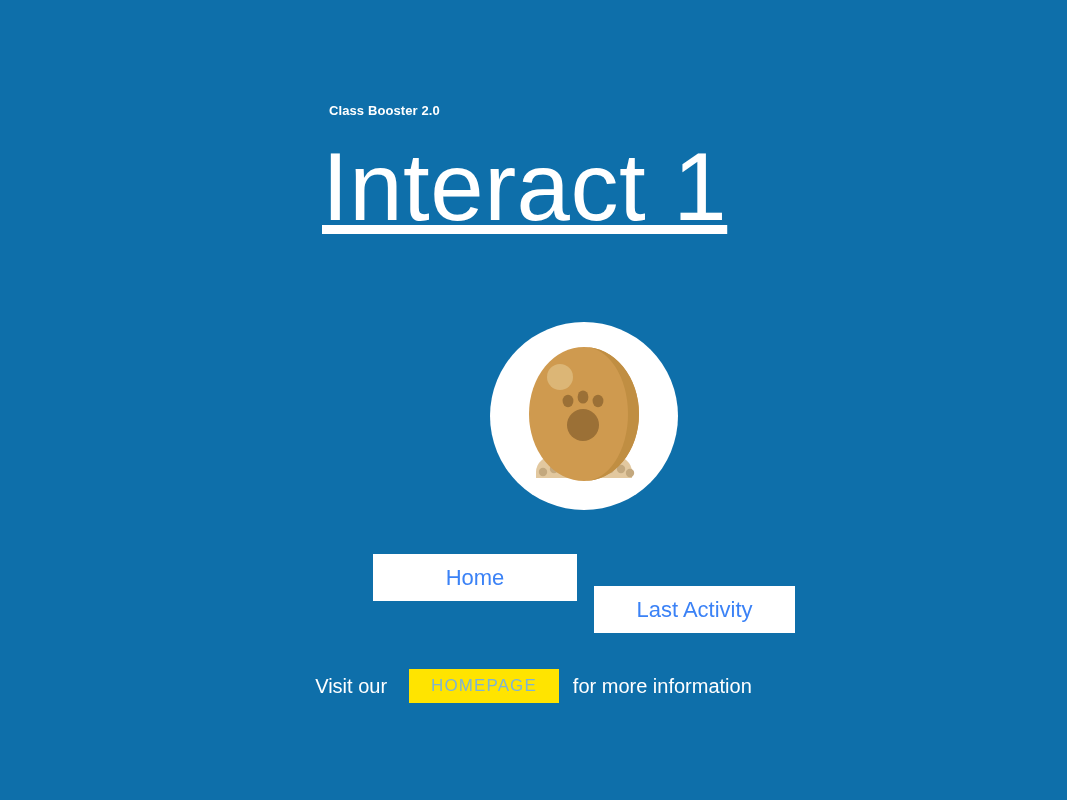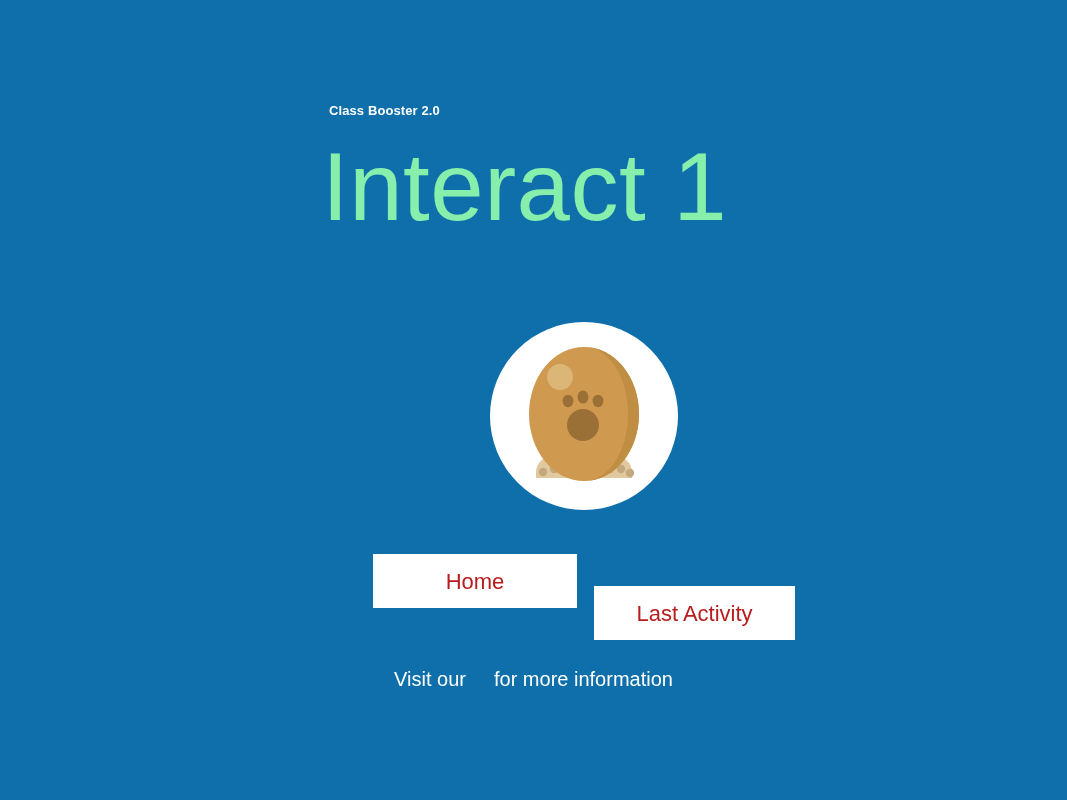--- a/index.html
+++ b/index.html
@@ -36,24 +36,25 @@
     line-height: 16px;
     white-space: nowrap;
   }
 
   .app-title {
     position: absolute;
     left: 322px;
     top: 132px;
     font-size: 96px;
     font-weight: 300;
-    color: #86efac;
+    color: #ffffff;
     letter-spacing: 0.5px;
     line-height: 110px;
     white-space: nowrap;
+    text-decoration: underline;
   }
 
   
   .avatar {
     position: absolute;
     left: 490px;
     top: 322px;
     width: 188px;
     height: 188px;
     border-radius: 50%;
@@ -75,44 +76,44 @@
     top: 554px;
     width: 422px;
     height: 47px;
     display: flex;
     gap: 17px;
   }
 
   .nav-button {
     background: #ffffff;
     border: none;
-    color: #b91c1c;
+    color: #3b82f6;
     font-family: "Liberation Sans", "DejaVu Sans", sans-serif;
     font-size: 22px;
     font-weight: 400;
     line-height: 47px;
     text-align: center;
-    height: 54px;
+    height: 47px;
     cursor: pointer;
     padding: 0;
     white-space: nowrap;
   }
 
   .nav-button--home { width: 204px; }
   .nav-button--last { width: 201px; margin-top: 32px; }
 
   
   .footer {
     position: absolute;
     left: 0;
     top: 668px;
     width: 1067px;
     height: 36px;
     display: flex;
-    align-items: flex-start;
+    align-items: center;
     justify-content: center;
     gap: 8px;
     font-size: 20px;
     color: #ffffff;
     white-space: nowrap;
   }
 
   .footer-text-left { padding-right: 14px; }
   .footer-text-right { padding-left: 6px; }
 
@@ -169,16 +170,17 @@
     </svg>
   </div>
 
   <div class="button-row">
     <button class="nav-button nav-button--home">Home</button>
     <button class="nav-button nav-button--last">Last Activity</button>
   </div>
 
   <div class="footer">
     <span class="footer-text-left">Visit our</span>
+    <a class="homepage-link" href="#">HOMEPAGE</a>
     <span class="footer-text-right">for more information</span>
   </div>
 
 </div>
 
 </body></html>

